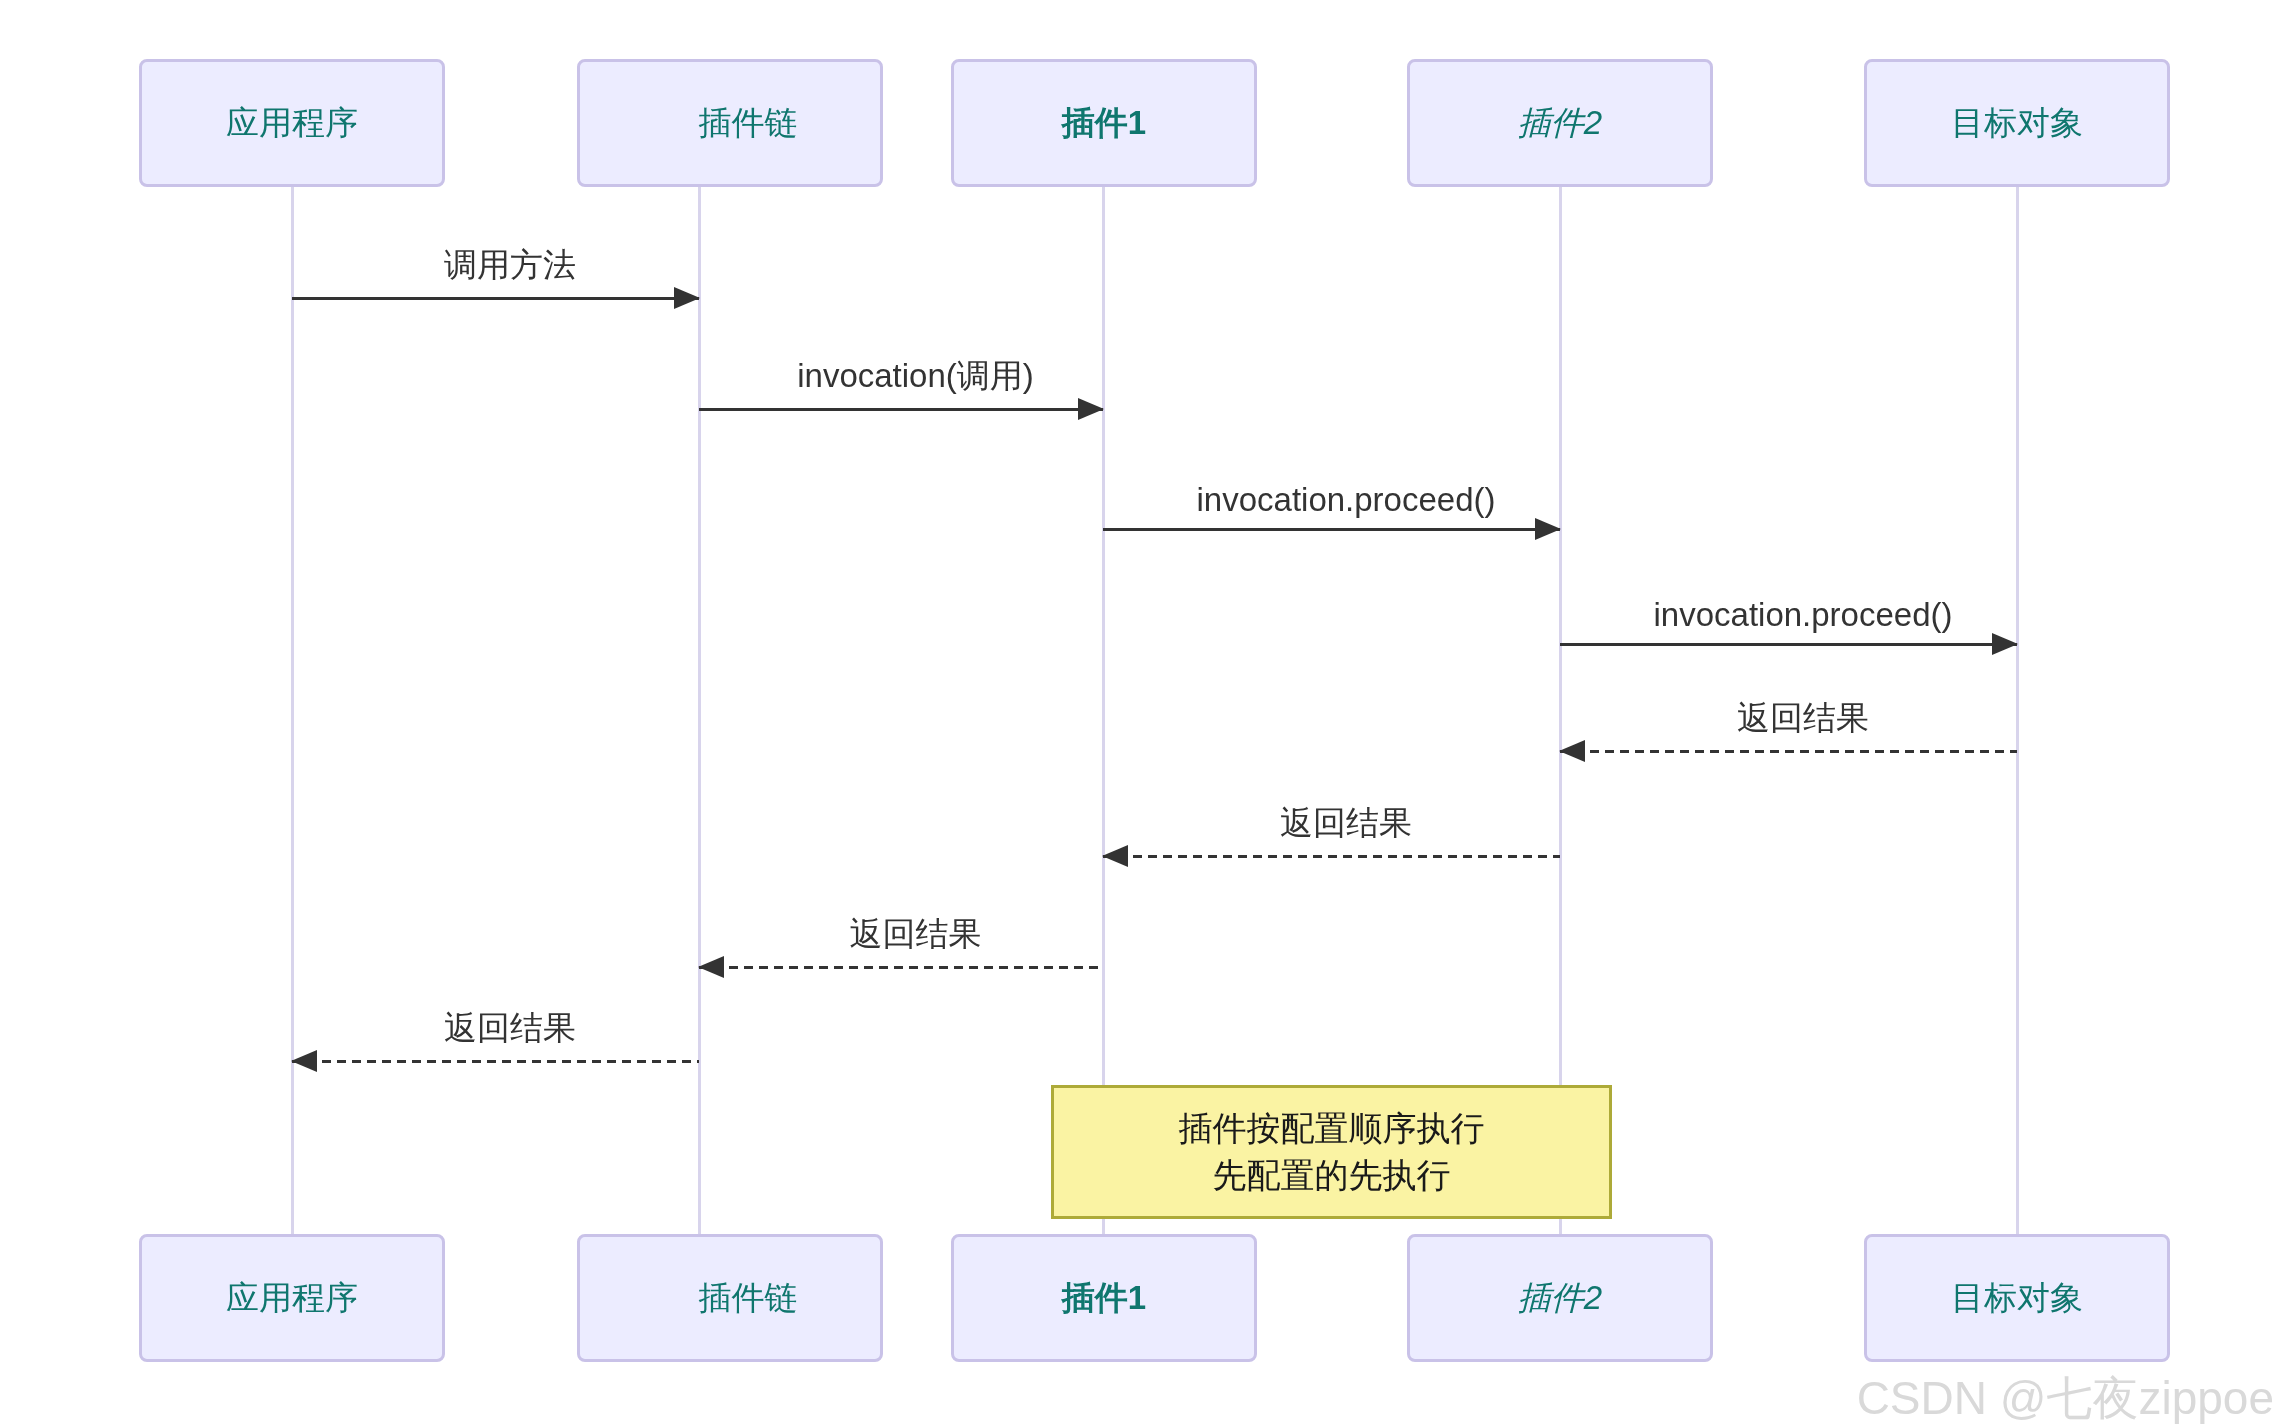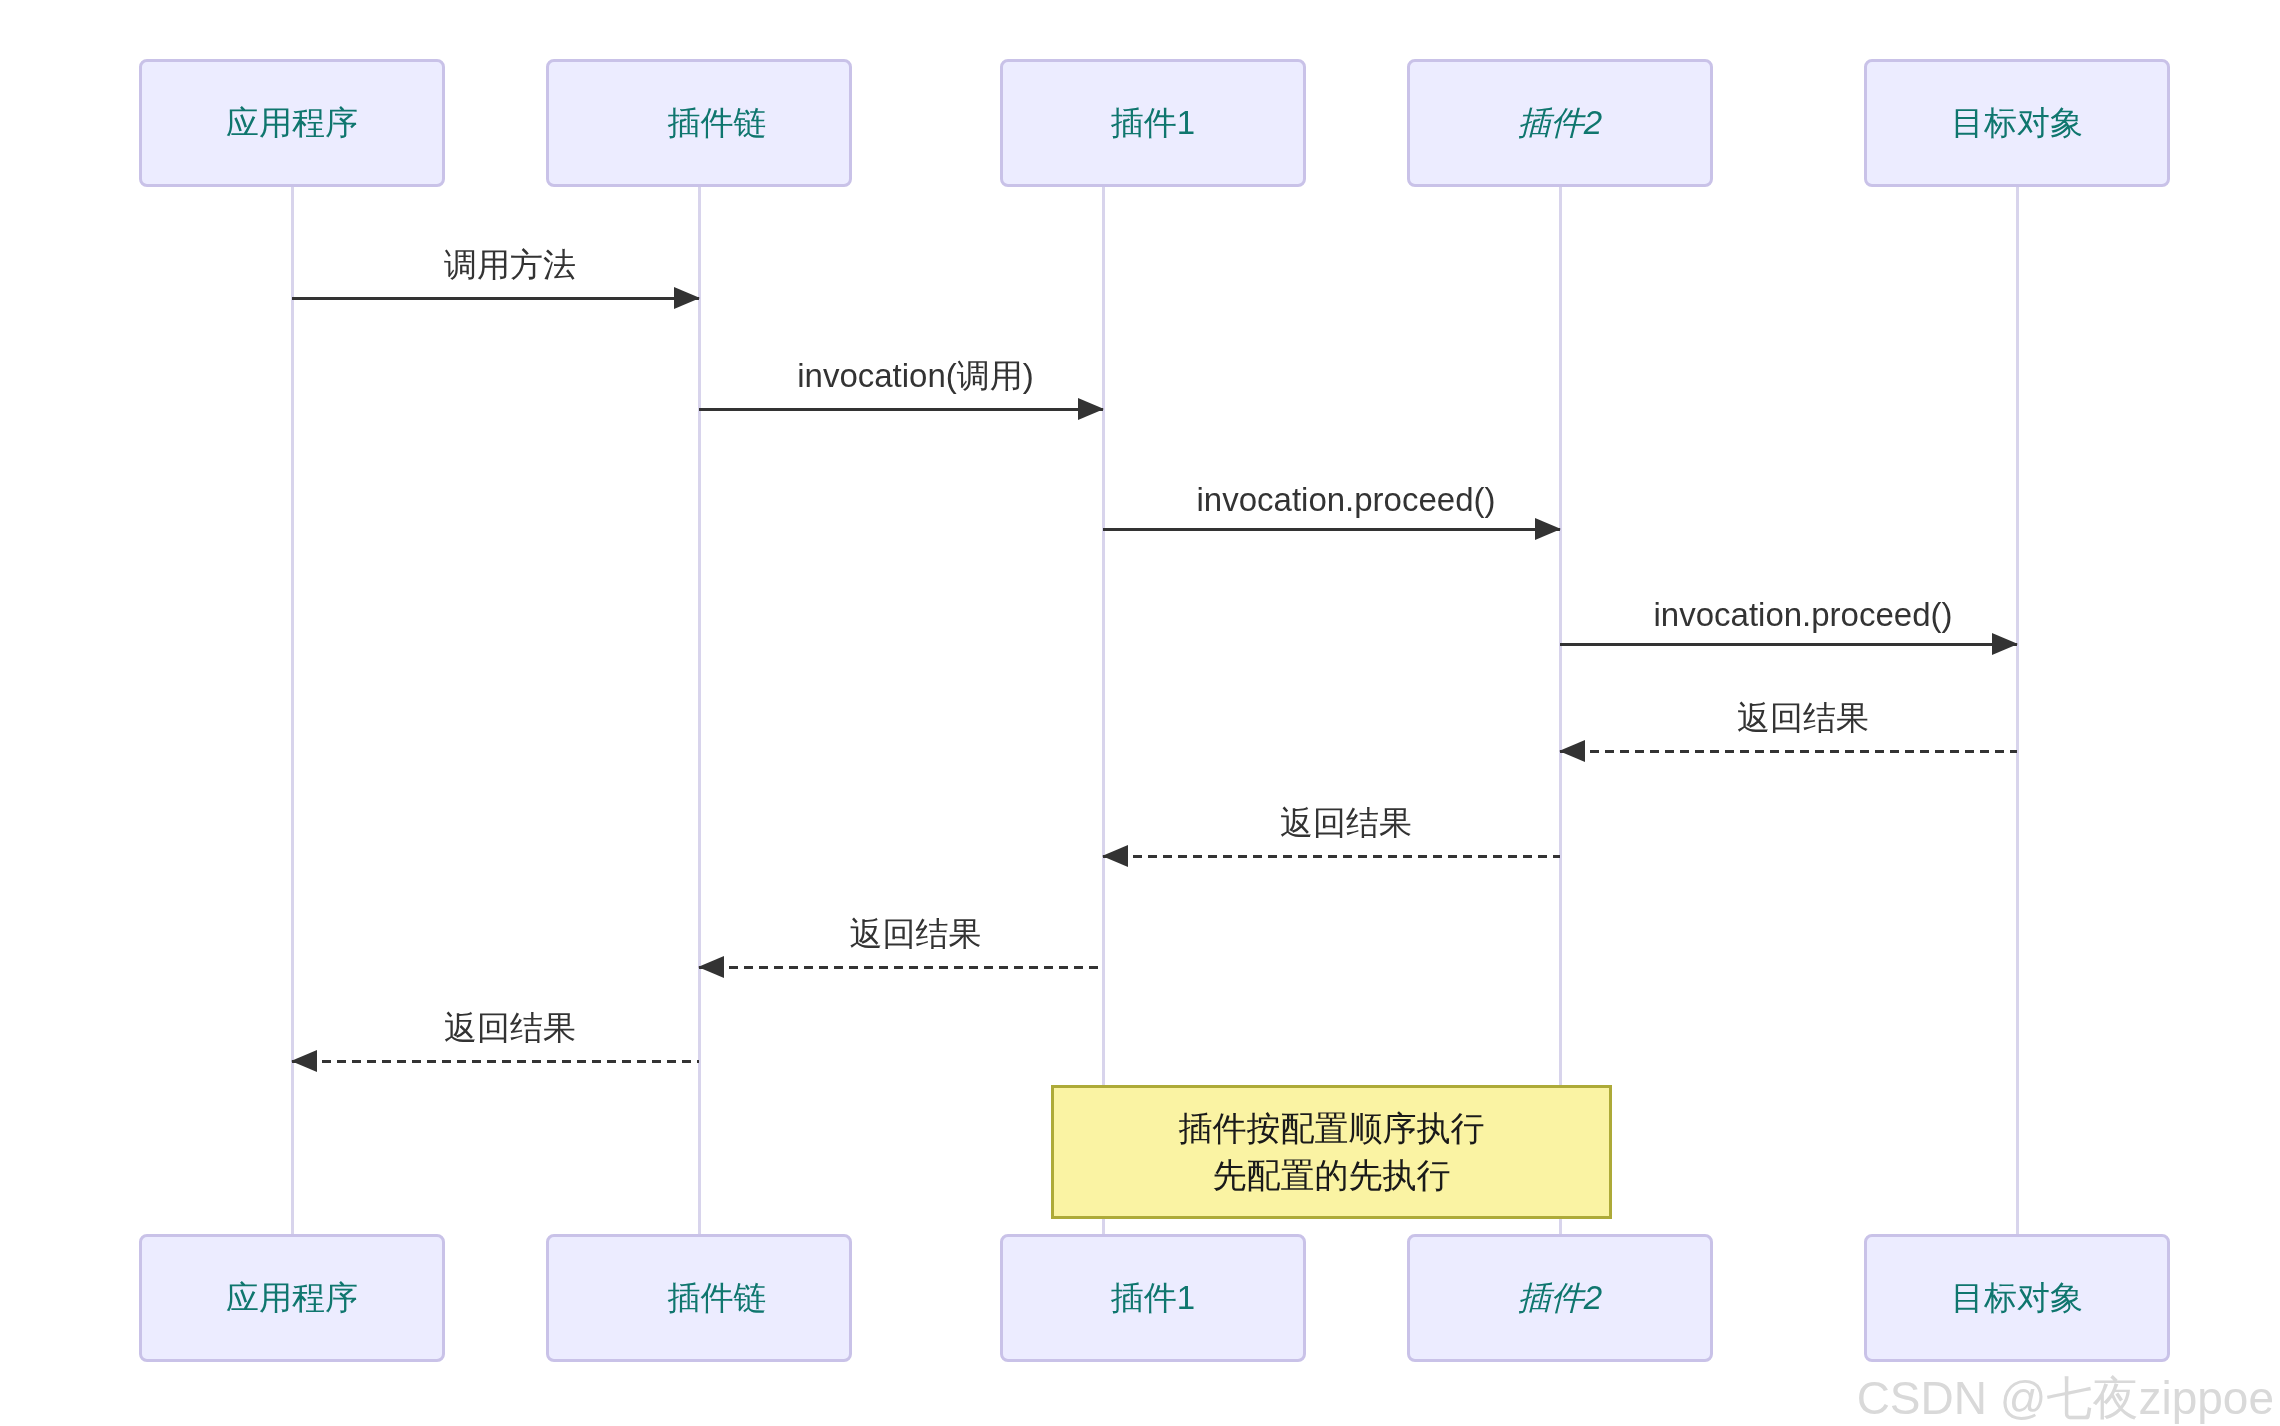--- a/index.html
+++ b/index.html
@@ -18,22 +18,22 @@
     border:3px solid #c9c2e8;
     border-radius:8px;
     box-sizing:border-box;
     display:flex;align-items:center;justify-content:center;
     font-size:33px;color:#0f766e;
     z-index:3;
   }
   .row-top{top:59px;}
   .row-bottom{top:1234px;}
   .a0{left:139px;}
-  .a1{left:546px;padding-left:36px;}
-  .a2{left:1000px;}
+  .a1{left:577px;padding-left:36px;}
+  .a2{left:951px;font-weight:bold;}
   .a3{left:1407px;font-style:italic;}
   .a4{left:1864px;}
   
   .lifeline{
     position:absolute;
     top:187px;height:1047px;width:3px;
     background:#d8d4ec;
     z-index:1;
   }
   .l0{left:291px;}

